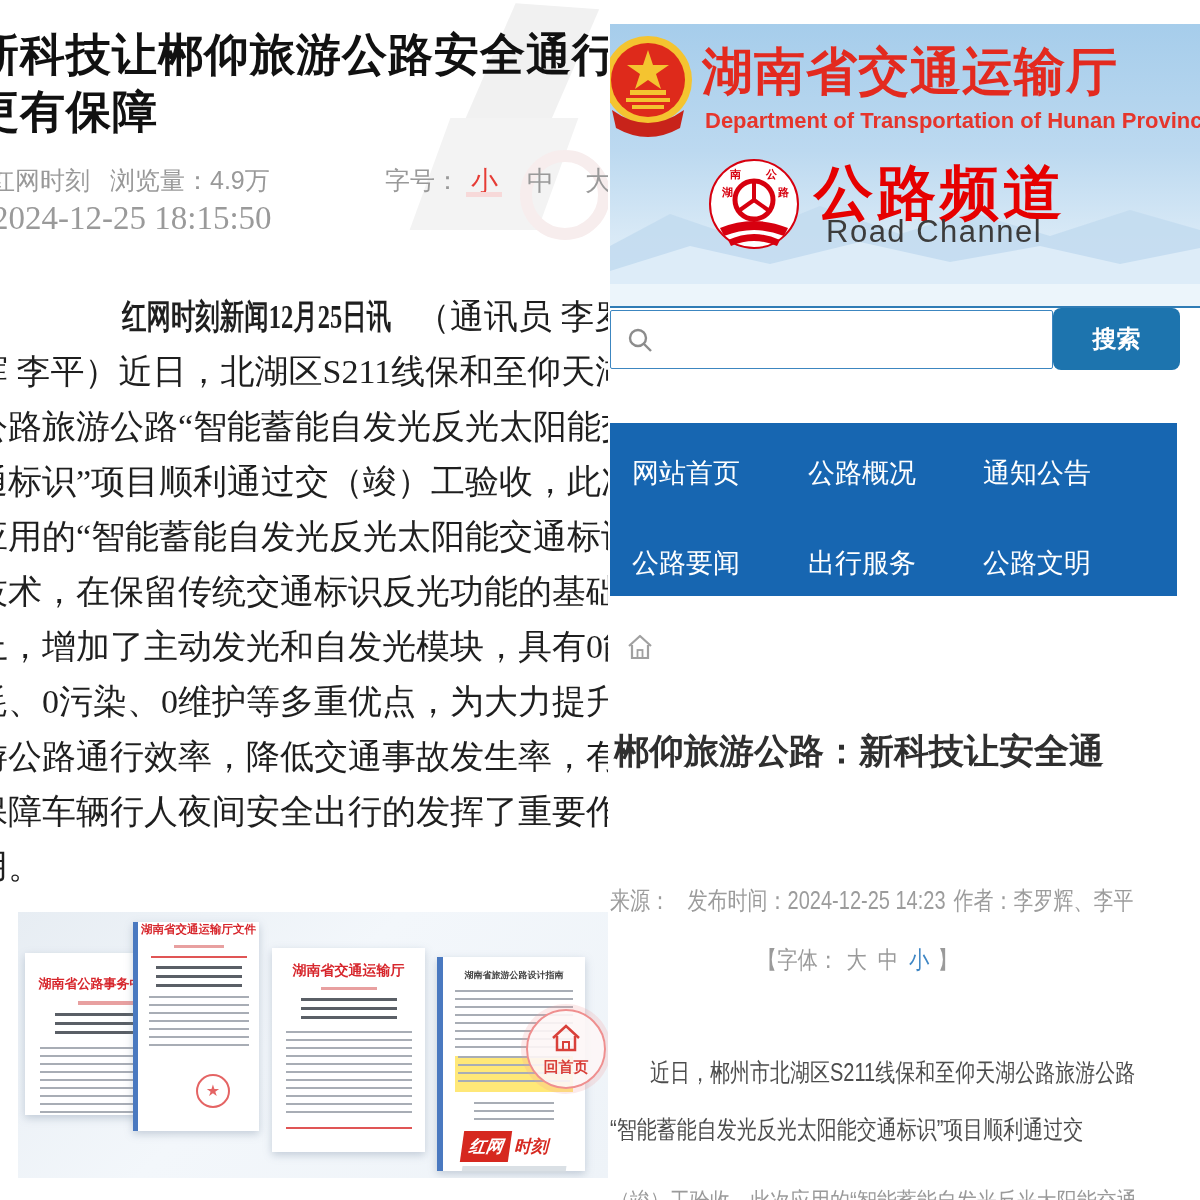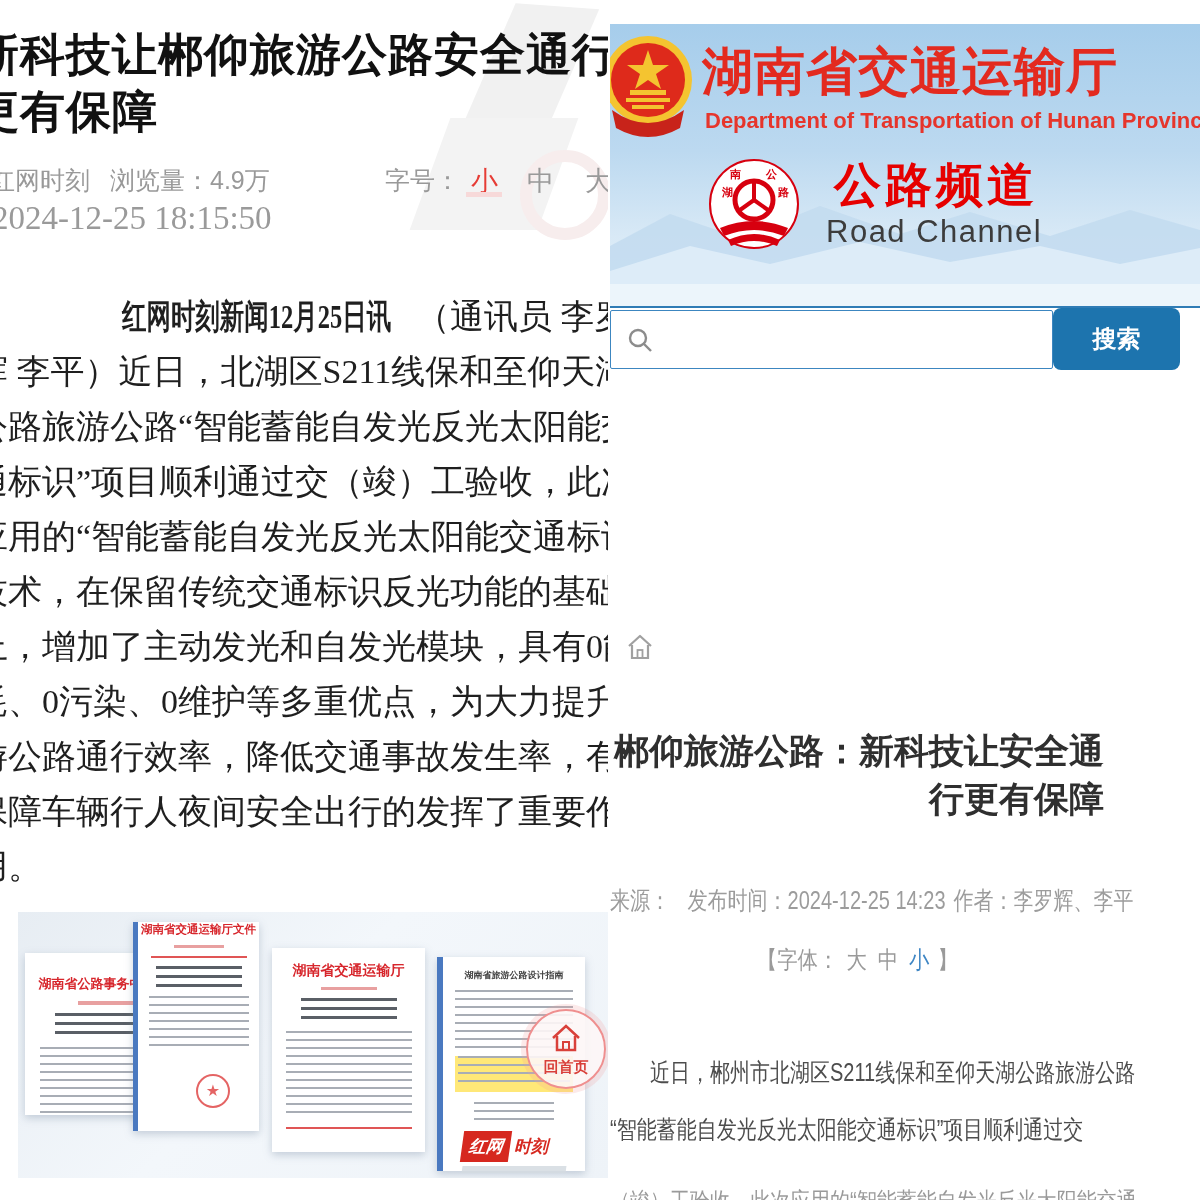--- a/index.html
+++ b/index.html
@@ -40,21 +40,21 @@
                 text-shadow:1px 1px 0 #fff; }
   #brand .tag { width:104px; height:7px; background:#d4dae0; opacity:.85; margin-top:4px; transform:skewX(-8deg); }
 
   
   #right-pane { position:absolute; left:610px; top:0; width:590px; height:1200px; overflow:hidden; background:#fff; }
   #banner { position:absolute; left:0; top:24px; width:590px; height:284px; overflow:hidden;
             background:linear-gradient(180deg,#a6cdeb 0%,#bcd9f0 45%,#d8e9f6 75%,#e9f3fa 100%);
             border-bottom:2px solid #2f7cb5; }
   .org-cn { position:absolute; left:92px; top:14px; font-size:51px; font-weight:bold; color:#e32a1f; white-space:nowrap; letter-spacing:1px; }
   .org-en { position:absolute; left:95px; top:84px; font-size:22px; font-weight:bold; color:#e6352b; white-space:nowrap; }
-  .chan-cn { position:absolute; left:224px; top:130px; font-size:47px; font-weight:bold; color:#e60000; letter-spacing:4px; white-space:nowrap;font-family:Liberation Serif, serif; }
+  .chan-cn { position:absolute; left:204px; top:130px; font-size:59px; font-weight:bold; color:#e60000; letter-spacing:4px; white-space:nowrap;font-family:Liberation Serif, serif; }
   .chan-en { position:absolute; left:216px; top:190px; font-size:31px; color:#3c3c3c; letter-spacing:1.5px; white-space:nowrap; }
 
   #search-input { position:absolute; left:0; top:310px; width:443px; height:59px; background:#fff;
                   border:1px solid #3c86c0; border-radius:2px; }
   #search-input input { position:absolute; left:52px; top:0; width:380px; height:57px; border:none; outline:none;
                         font-size:21px; color:#333; font-family:"Liberation Sans",sans-serif; background:transparent; }
   #search-input input::placeholder { color:#3a3a3a; opacity:1; }
   #search-btn { position:absolute; left:443px; top:308px; width:127px; height:62px; background:#1d74ae; border:none;
                 border-radius:8px; color:#fff; font-size:24px; font-weight:bold; cursor:pointer;
                 font-family:"Liberation Sans",sans-serif; }
@@ -202,29 +202,36 @@
     </div>
 
     <div id="search-input">
       <svg style="position:absolute; left:16px; top:16px;" width="26" height="26" viewBox="0 0 26 26">
         <circle cx="11" cy="11" r="8" fill="none" stroke="#8c8c8c" stroke-width="2.4"></circle>
         <line x1="17" y1="17" x2="24" y2="24" stroke="#8c8c8c" stroke-width="2.4"></line>
       </svg>
     </div>
     <button id="search-btn">搜索</button>
 
+    <div id="nav">
+      <span class="nav-item" style="left:22px;  top:32px;">网站首页</span>
+      <span class="nav-item" style="left:198px; top:32px;">公路概况</span>
+      <span class="nav-item" style="left:373px; top:32px;">通知公告</span>
+      <span class="nav-item" style="left:22px;  top:122px;">公路要闻</span>
+      <span class="nav-item" style="left:198px; top:122px;">出行服务</span>
+      <span class="nav-item" style="left:373px; top:122px;">公路文明</span>
+    </div>
 
     <svg style="position:absolute; left:16px; top:633px;" width="28" height="28" viewBox="0 0 28 28">
       <path d="M3 13 L14 3 L25 13" fill="none" stroke="#a0a0a0" stroke-width="2.2" stroke-linejoin="round"></path>
       <path d="M6 12 V25 H22 V12" fill="none" stroke="#a0a0a0" stroke-width="2.2"></path>
       <rect x="11.5" y="17" width="5" height="8" fill="none" stroke="#a0a0a0" stroke-width="1.8"></rect>
     </svg>
 
     <div class="r-title" style="top:728px;">郴仰旅游公路：新科技让安全通</div>
-    <div class="r-title" style="top:776px;">行更有保障</div>
 
     <div id="r-meta">
       <span>来源：</span><span style="display:inline-block; width:22px;"></span><span>发布时间：</span><span>2024-12-25 14:23</span><span style="display:inline-block; width:10px;"></span><span>作者：</span><span>李罗辉、李平</span>
     </div>
 
     <div id="r-fontsel">
       <span class="inner">
         <span>【字体：</span>
         <span style="margin:0 3px; cursor:pointer;">大</span>
         <span style="margin:0 3px; cursor:pointer;">中</span>

